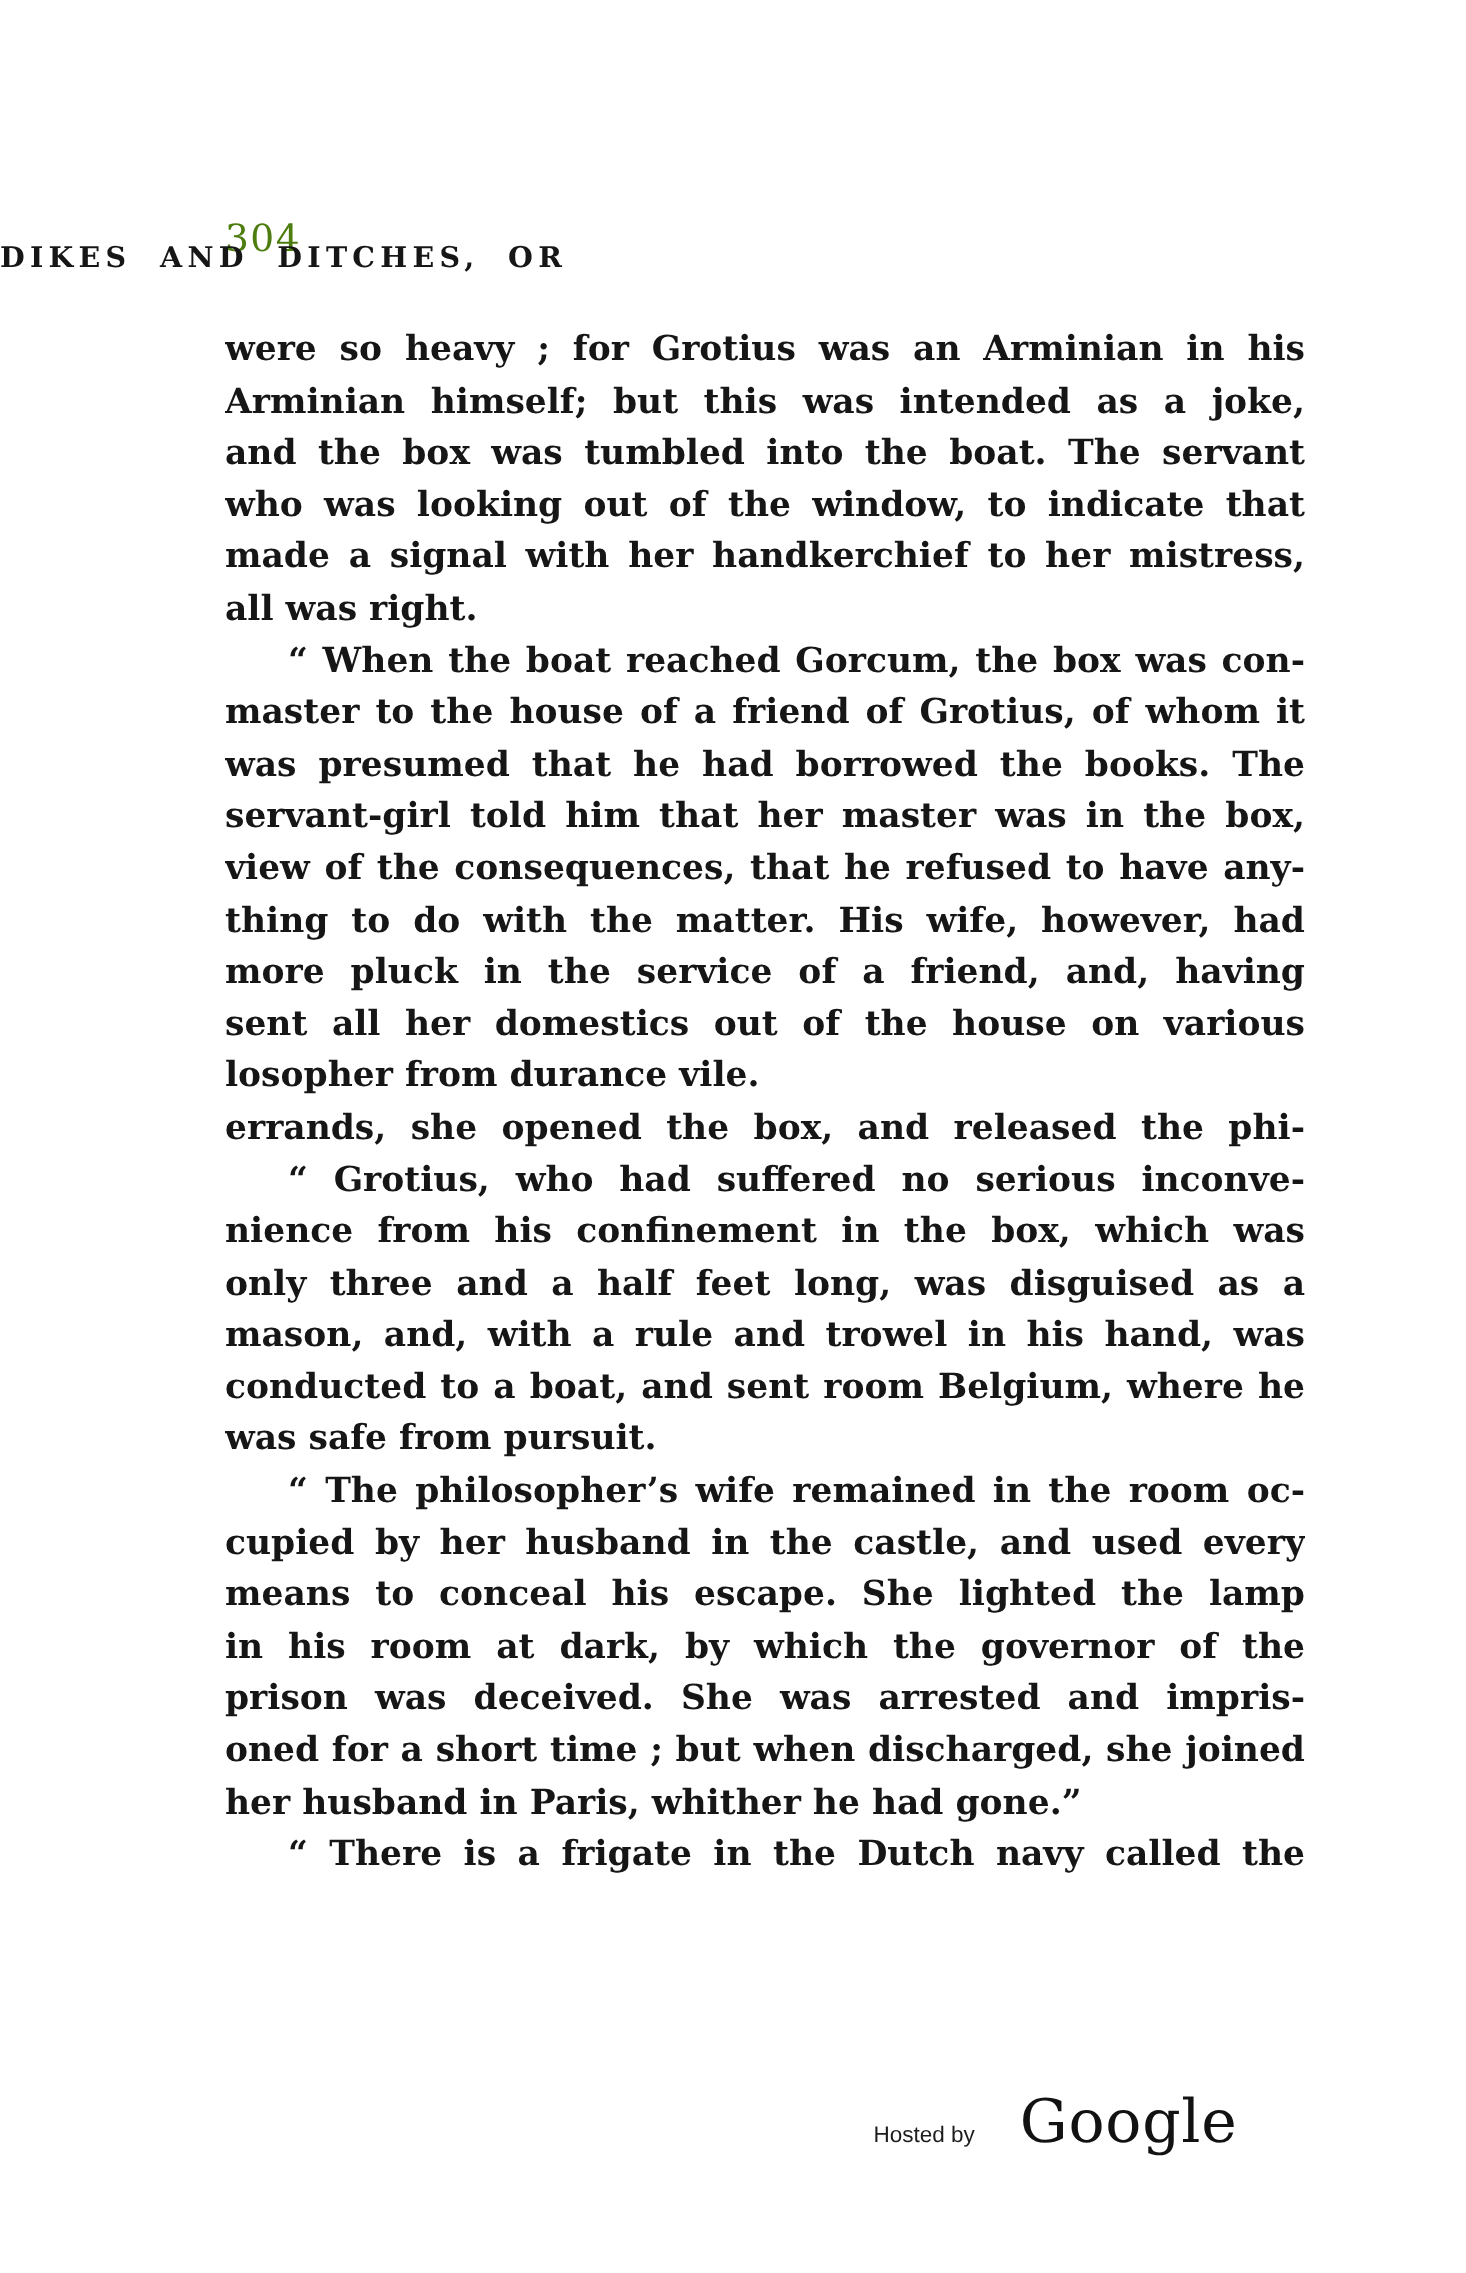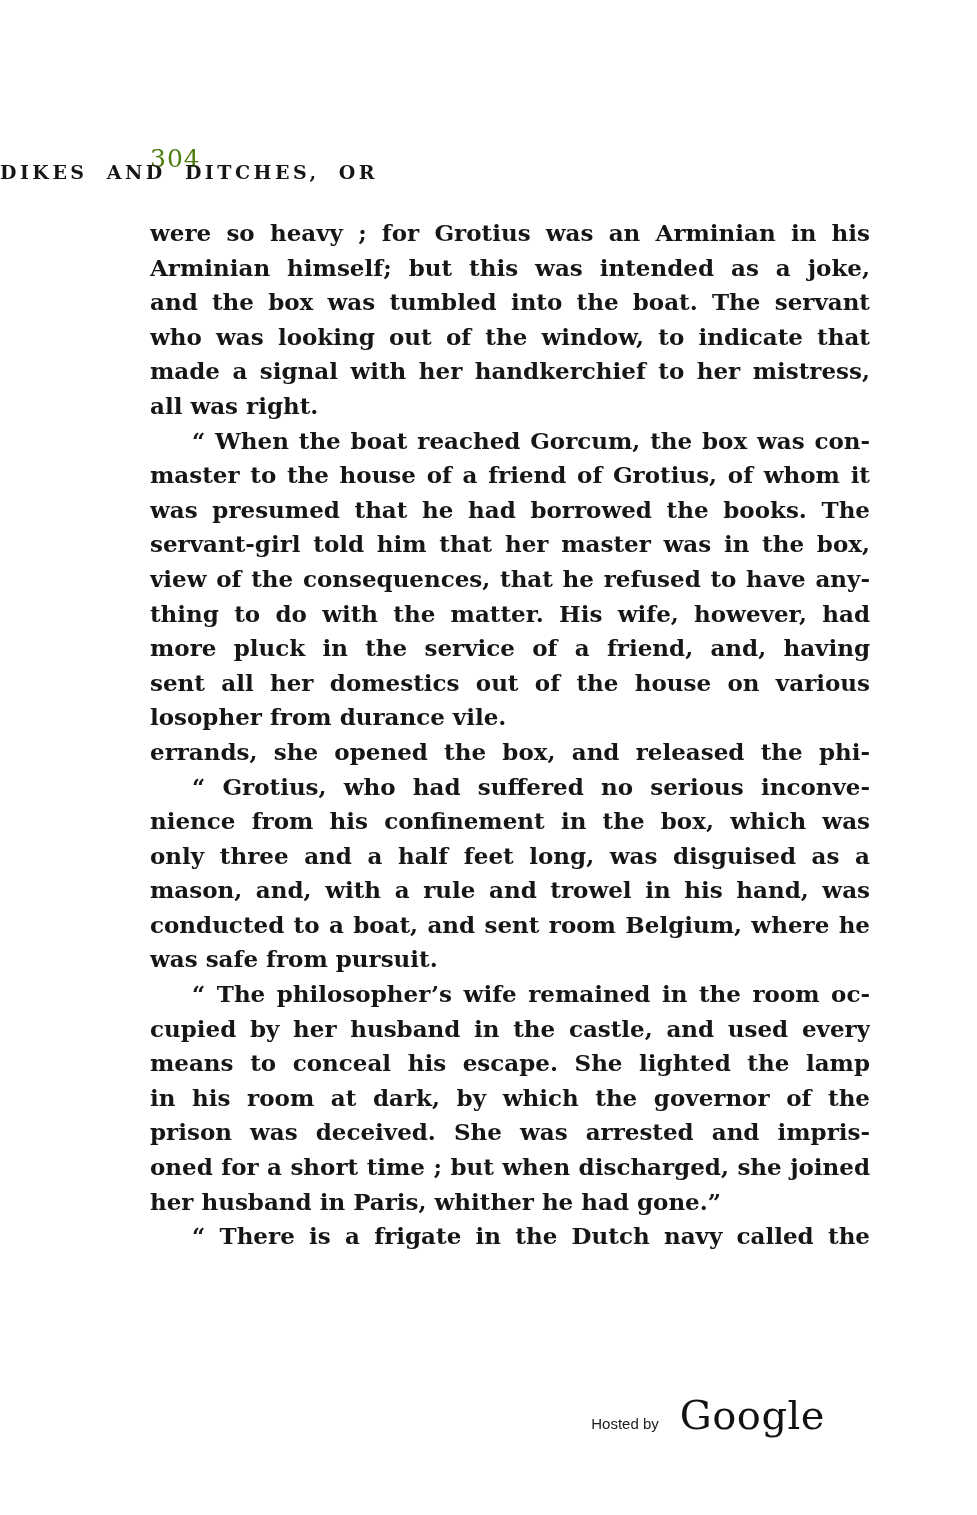--- a/index.html
+++ b/index.html
@@ -61,32 +61,33 @@
   .line.para-end {
     text-align-last: left;
   }
   
   .watermark {
     position: absolute;
     top: 1392px;
     right: 152px;
     display: flex;
     align-items: baseline;
-    gap: 21px;
+    gap: 10px;
   }
   .hosted-by {
     font-family: "Liberation Sans", sans-serif;
     font-size: 15px;
     color: #1c1c1c;
   }
   .google-logo {
     font-family: "DejaVu Serif", serif;
     font-size: 40px;
     letter-spacing: 0.5px;
     color: #121212;
+    margin-left: 20px;
   }
 </style>
 </head>
 <body>
 
 <div class="scan-page">
 
   <div class="page-header">
     <span class="page-number">304</span>
     <div class="running-title">DIKES AND DITCHES, OR</div>

